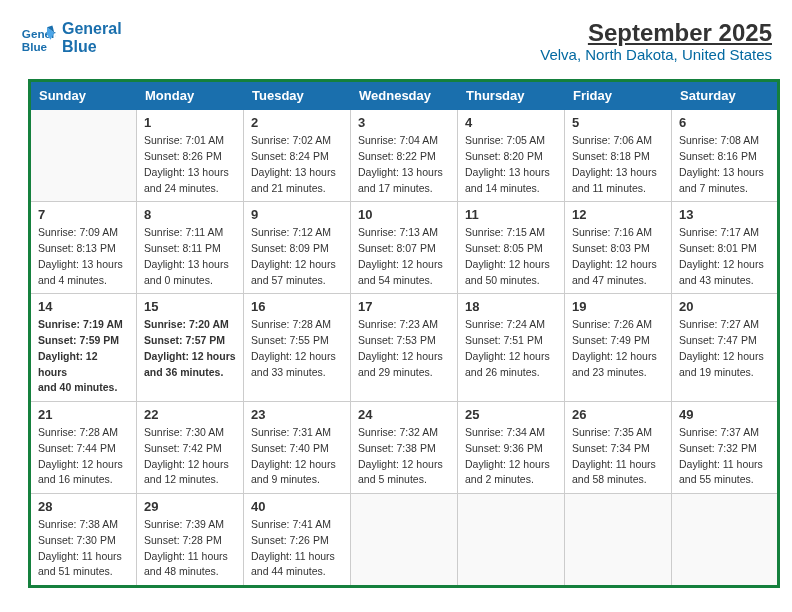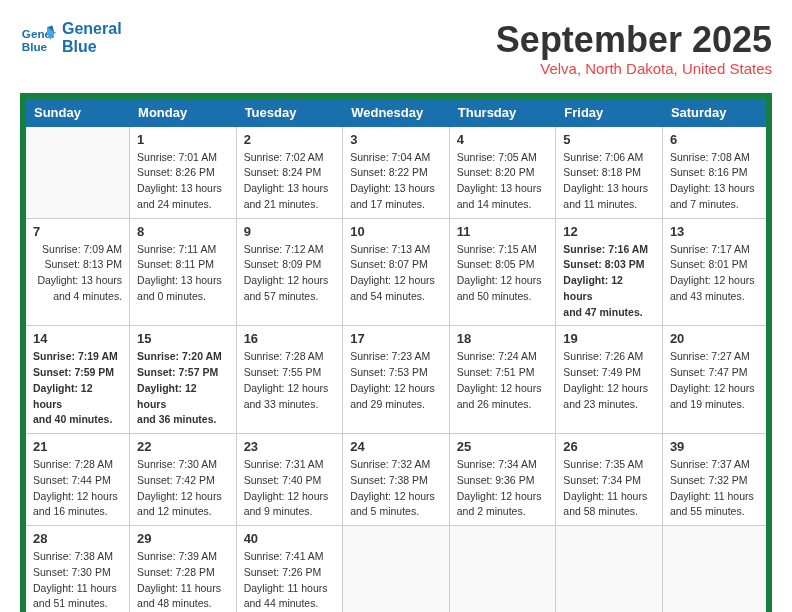--- a/index.html
+++ b/index.html
@@ -22,33 +22,35 @@
       gap: 6px;
     }
     .logo-icon {
       width: 36px;
       height: 36px;
     }
     .title-block {
       text-align: right;
     }
     .month-title {
-      font-size: 36px;
+      font-size: 24px;
       font-weight: bold;
       color: #333;
       line-height: 1.1;
+      text-decoration: underline;
     }
     .location {
       font-size: 15px;
-      color: #ef4444;
+      color: #0369a1;
     }
     .calendar {
       width: 100%;
       border-collapse: collapse;
-      border: 6px solid #15803d;
+      border: 3px solid #15803d;
+      margin-left: 8px;
     }
     .calendar th {
       background-color: #1a6fad;
       color: #fff;
       text-align: left;
       padding: 6px 8px;
       font-size: 13px;
       border: 1px solid #1a6fad;
     }
     .calendar td {
@@ -152,21 +154,21 @@
           <span class="day-num">6</span>
           <div class="day-info" style="white-space: pre-line;">Sunrise: 7:08 AM
 Sunset: 8:16 PM
 Daylight: 13 hours
 and 7 minutes.</div>
         </td>
       </tr>
       <tr>
         <td>
           <span class="day-num">7</span>
-          <div class="day-info" style="white-space: pre-line; text-align: right;">Sunrise: 7:09 AM
+          <div class="day-info" style="white-space: pre-line;">Sunrise: 7:09 AM
 Sunset: 8:13 PM
 Daylight: 13 hours
 and 4 minutes.</div>
         </td>
         <td>
           <span class="day-num">8</span>
           <div class="day-info" style="white-space: pre-line;">Sunrise: 7:11 AM
 Sunset: 8:11 PM
 Daylight: 13 hours
 and 0 minutes.</div>
@@ -187,21 +189,21 @@
         </td>
         <td>
           <span class="day-num">11</span>
           <div class="day-info" style="white-space: pre-line;">Sunrise: 7:15 AM
 Sunset: 8:05 PM
 Daylight: 12 hours
 and 50 minutes.</div>
         </td>
         <td>
           <span class="day-num">12</span>
-          <div class="day-info" style="white-space: pre-line; font-weight: bold;">Sunrise: 7:16 AM
+          <div class="day-info" style="white-space: pre-line;">Sunrise: 7:16 AM
 Sunset: 8:03 PM
 Daylight: 12 hours
 and 47 minutes.</div>
         </td>
         <td>
           <span class="day-num">13</span>
           <div class="day-info" style="white-space: pre-line;">Sunrise: 7:17 AM
 Sunset: 8:01 PM
 Daylight: 12 hours
 and 43 minutes.</div>
@@ -295,21 +297,21 @@
 and 2 minutes.</div>
         </td>
         <td>
           <span class="day-num">26</span>
           <div class="day-info" style="white-space: pre-line;">Sunrise: 7:35 AM
 Sunset: 7:34 PM
 Daylight: 11 hours
 and 58 minutes.</div>
         </td>
         <td>
-          <span class="day-num">39</span>
+          <span class="day-num">49</span>
           <div class="day-info" style="white-space: pre-line;">Sunrise: 7:37 AM
 Sunset: 7:32 PM
 Daylight: 11 hours
 and 55 minutes.</div>
         </td>
       </tr>
       <tr>
         <td>
           <span class="day-num">28</span>
           <div class="day-info" style="white-space: pre-line;">Sunrise: 7:38 AM

